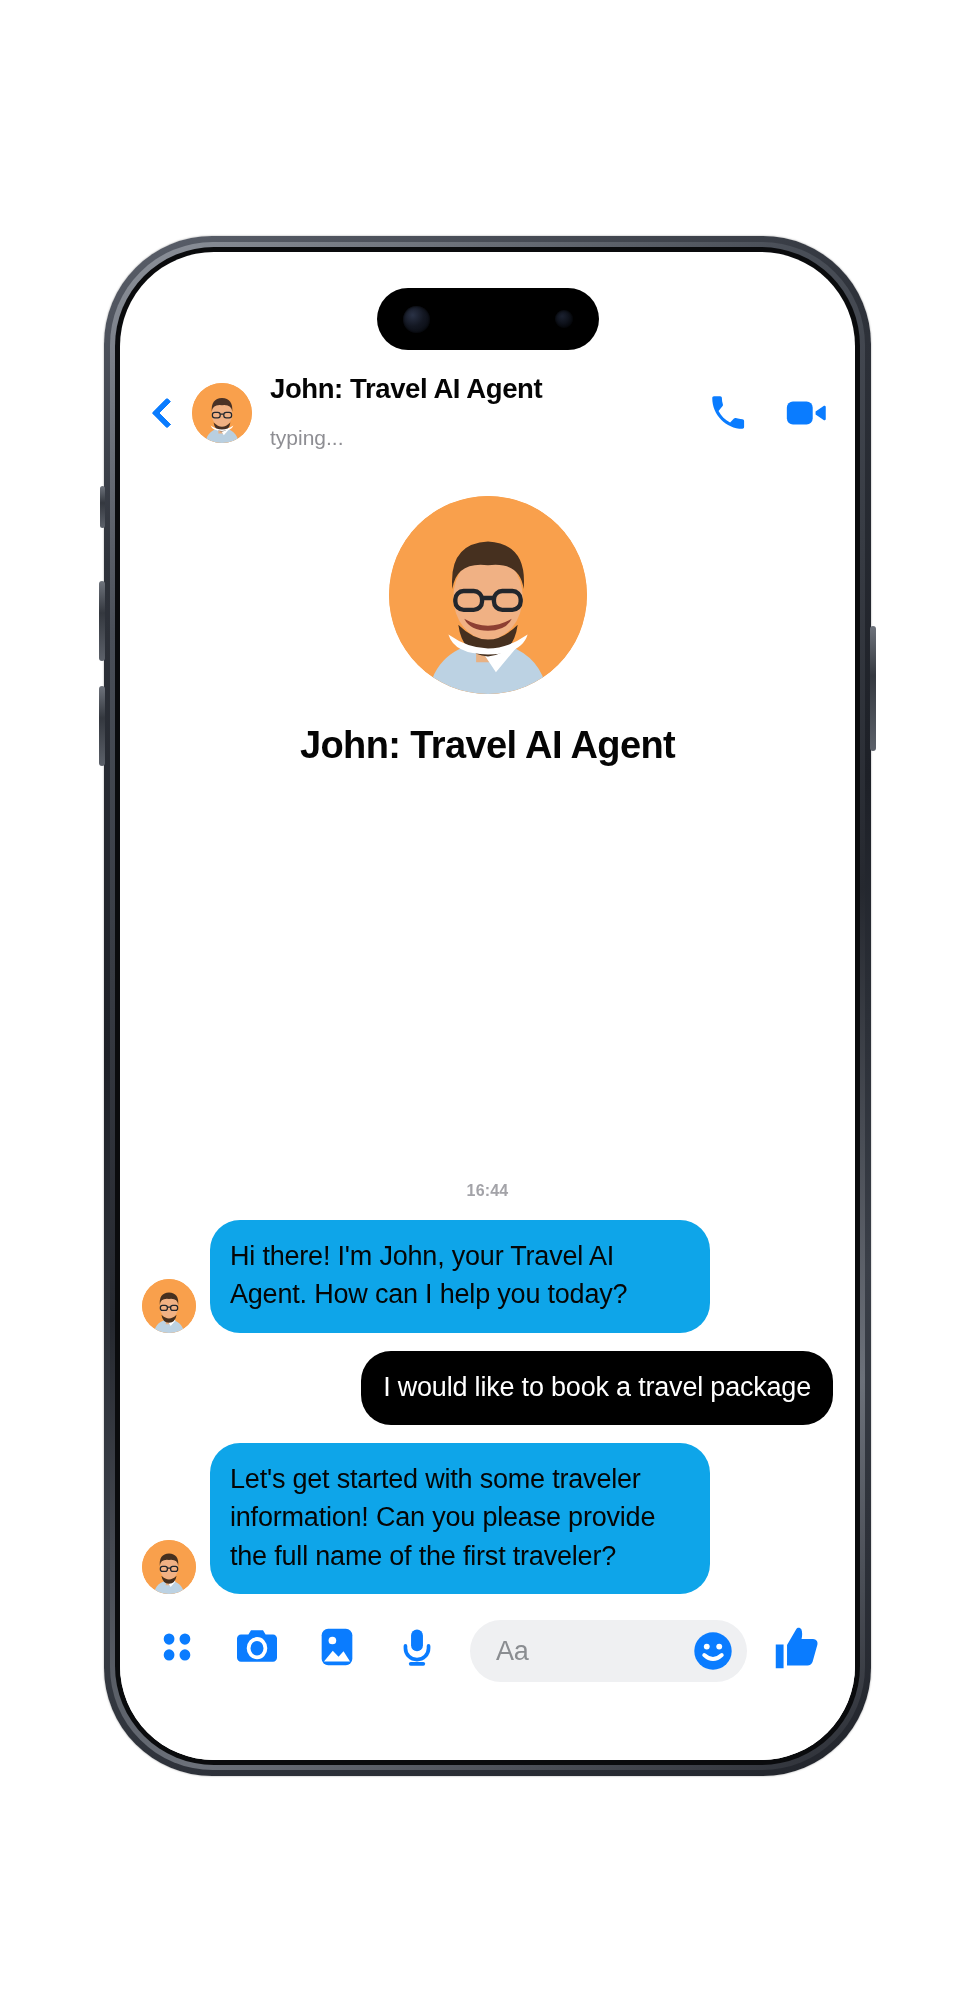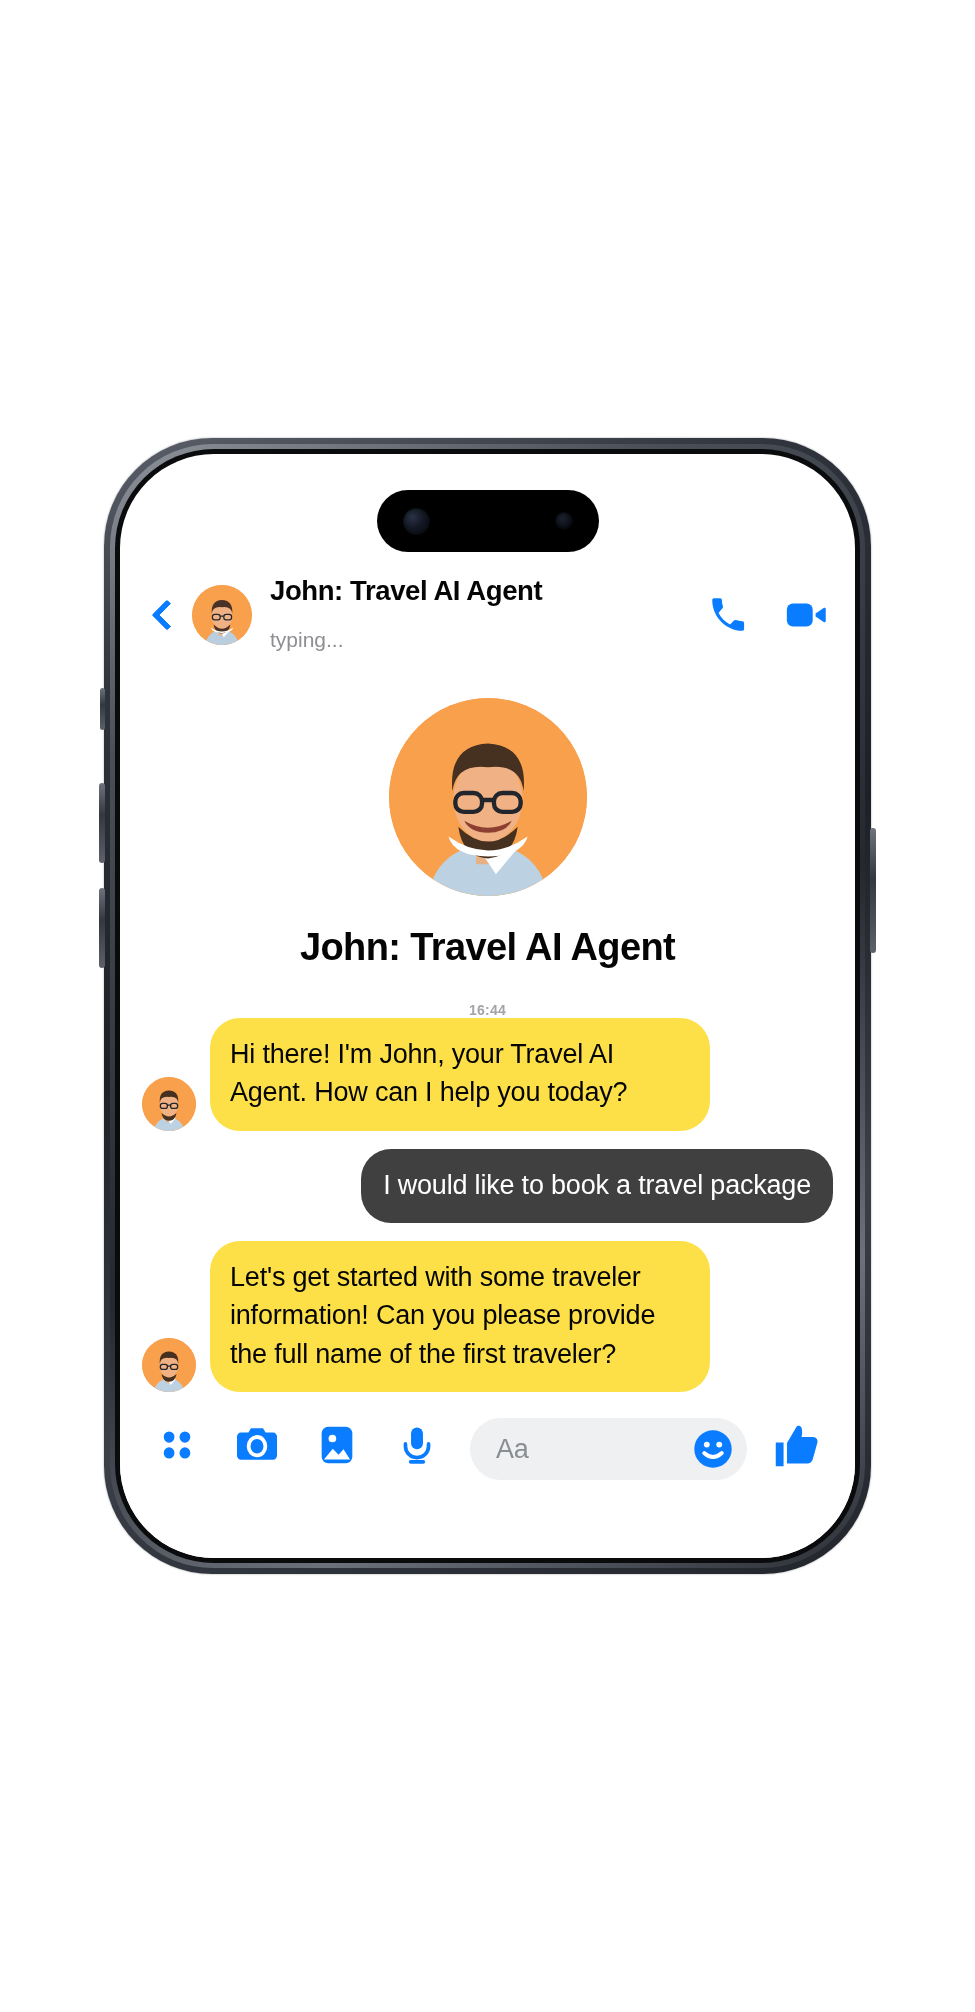--- a/index.html
+++ b/index.html
@@ -19,21 +19,21 @@
     background: #ffffff;
     display: flex;
     align-items: center;
     justify-content: center;
   }
 
   
   .phone-outer {
     position: relative;
     width: 767px;
-    height: 1136px;
+    height: 1540px;
     border-radius: 108px;
     background: linear-gradient(160deg, #5b606b 0%, #2f333b 18%, #1d2027 45%, #3a3f48 72%, #22252c 100%);
     padding: 7px;
     box-shadow: 0 0 2px rgba(0,0,0,0.4);
   }
   .phone-band {
     position: absolute;
     inset: 6px;
     border-radius: 103px;
     background: linear-gradient(150deg, #8f949d 0%, #4a4f58 20%, #25282f 55%, #6c717a 80%, #2b2e35 100%);
@@ -189,23 +189,24 @@
   .convo {
     flex: 1 1 auto;
     padding: 0 22px;
     display: flex;
     flex-direction: column;
     justify-content: flex-end;
     padding-bottom: 8px;
   }
   .timestamp {
     text-align: center;
-    font-size: 14px;
+    font-size: 16px;
     font-weight: 700;
     color: #a3a3a8;
+    margin-bottom: 20px;
     letter-spacing: 0.2px;
   }
 
   .row {
     display: flex;
     align-items: flex-end;
     margin-bottom: 18px;
   }
   .row.in { justify-content: flex-start; }
   .row.out { justify-content: flex-end; }
@@ -223,22 +224,22 @@
   .bubble {
     max-width: 500px;
     padding: 17px 22px 19px;
     border-radius: 30px;
     font-size: 27px;
     line-height: 1.42;
     letter-spacing: -0.2px;
     white-space: pre-line;
     word-wrap: break-word;
   }
-  .bubble.in  { background: #fde047; color: #050505; padding-left: 20px; }
-  .bubble.out { background: #404040; color: #ffffff; }
+  .bubble.in  { background: #0ea5e9; color: #050505; padding-left: 20px; }
+  .bubble.out { background: #000000; color: #ffffff; }
 
   
   .input-bar {
     flex: 0 0 auto;
     height: 140px;
     display: flex;
     padding: 0 30px 34px;
     gap: 0;
     background: #ffffff;
   }

